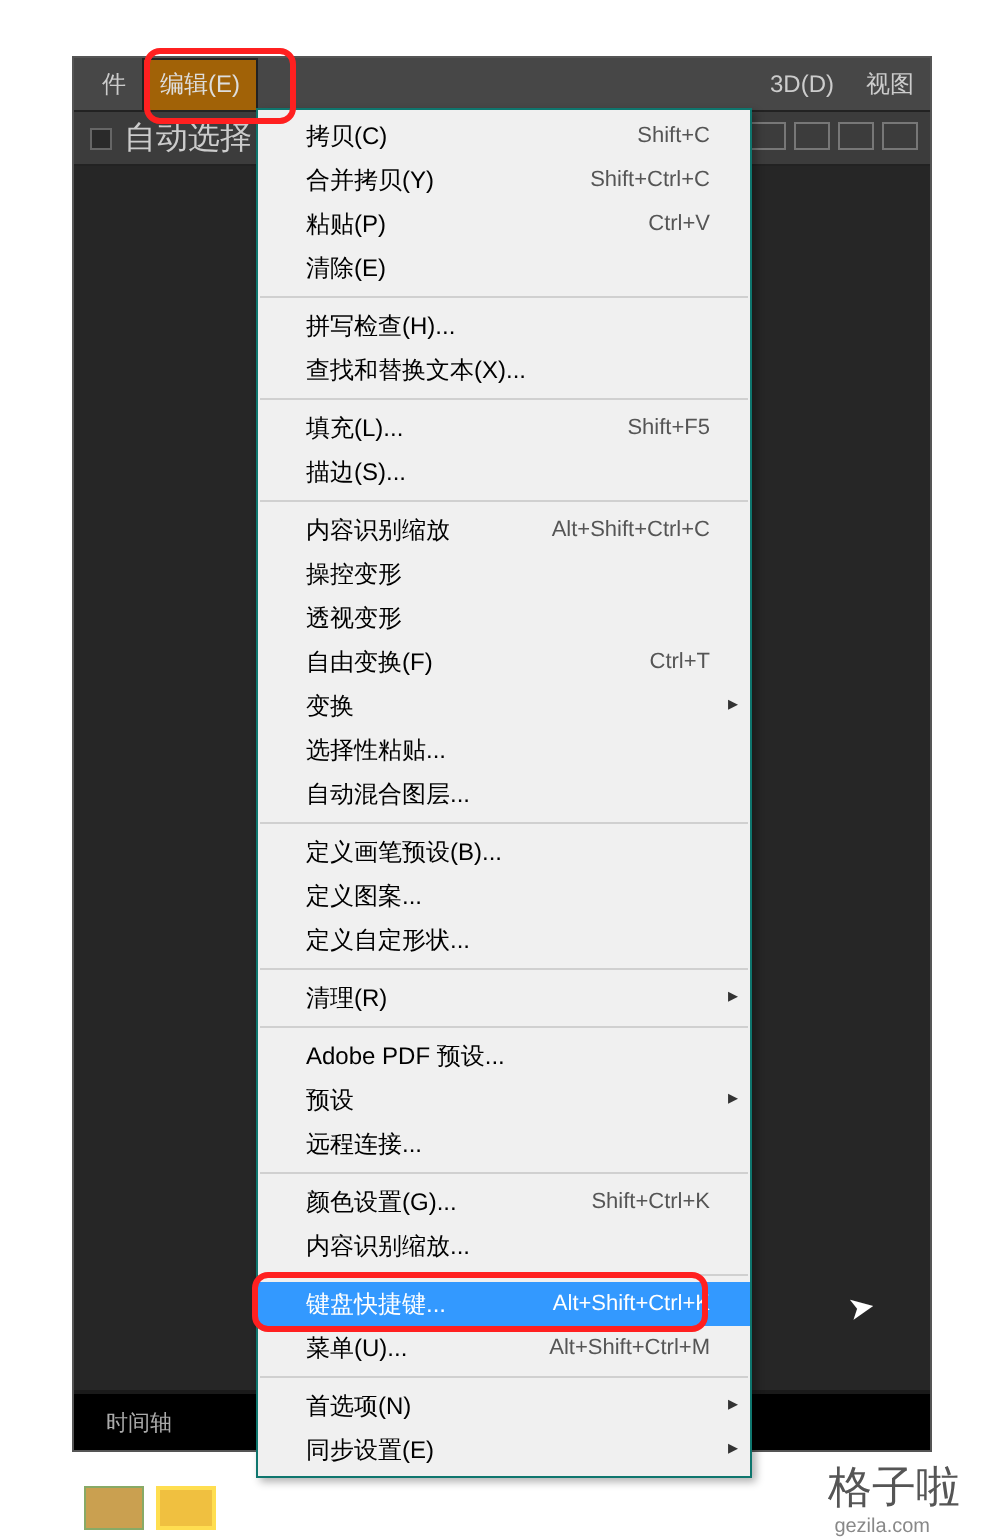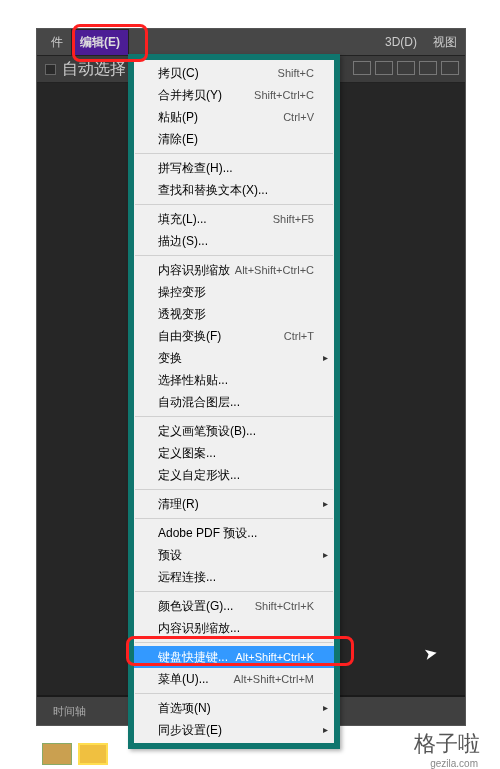--- a/index.html
+++ b/index.html
@@ -1,50 +1,50 @@
 <!DOCTYPE html>
 <html><head>
 <meta charset="utf-8">
 <style>
   *{margin:0;padding:0;box-sizing:border-box;}
   body{width:500px;height:769px;background:#fff;font-family:"Microsoft YaHei",Arial,sans-serif;font-size:12px;position:relative;overflow:hidden;}
   .app-frame{position:absolute;left:36px;top:28px;width:430px;height:698px;background:#1a1a1a;border:1px solid #555;}
   .menubar{height:26px;background:#474747;display:flex;align-items:center;color:#ccc;font-size:12px;padding-left:6px;}
   .menubar .m{padding:4px 8px;}
-  .edit-btn{background:#4c1d95;border:1px solid #222;padding:3px 8px;color:#ddd;font-weight:bold;}
+  .edit-btn{background:#a16207;border:1px solid #222;padding:3px 8px;color:#ddd;}
   .toolbar{height:28px;background:#3c3c3c;border-top:1px solid #222;border-bottom:1px solid #222;display:flex;align-items:center;padding-left:8px;color:#ccc;font-size:16px;gap:6px;}
   .checkbox{width:11px;height:11px;background:#2a2a2a;border:1px solid #666;display:inline-block;}
   .canvas{position:absolute;left:0;top:54px;right:0;bottom:30px;background:#262626;}
-  .tabstrip{position:absolute;left:0;bottom:0;right:0;height:28px;background:#404040;display:flex;align-items:center;padding-left:6px;color:#aaa;font-size:11px;}
+  .tabstrip{position:absolute;left:0;bottom:0;right:0;height:28px;background:#000000;display:flex;align-items:center;padding-left:6px;color:#aaa;font-size:11px;}
   .tab{padding:4px 10px;}
   .thumbs{position:absolute;left:42px;bottom:4px;display:flex;gap:6px;}
   .thumb{width:30px;height:22px;background:#caa050;border:1px solid #8a6;}
   .thumb.y{background:#f0c040;border:2px solid #ffde50;}
   .align-icons{position:absolute;right:6px;top:32px;display:flex;gap:4px;}
   .ai{width:18px;height:14px;border:1px solid #777;}
 
   
-  .menu{position:absolute;left:128px;top:54px;width:212px;background:#f0f0f0;border:6px solid #0f766e;box-shadow:2px 2px 4px rgba(0,0,0,.3);font-size:12px;color:#000;padding:2px 0;}
+  .menu{position:absolute;left:128px;top:54px;width:248px;background:#f0f0f0;border:1px solid #0f766e;box-shadow:2px 2px 4px rgba(0,0,0,.3);font-size:12px;color:#000;padding:2px 0;}
   .sep{height:1px;background:#d0d0d0;margin:3px 1px;}
   .mi{display:flex;justify-content:space-between;align-items:center;padding:3px 20px 3px 24px;position:relative;line-height:16px;}
   .mi.sub::after{content:"▸";position:absolute;right:6px;font-size:10px;color:#333;}
   .mi.sel{background:#3399ff;color:#fff;}
   .sc{color:#555;font-size:11px;}
   .mi.sel .sc{color:#fff;}
 
   
   .hl{position:absolute;border:3px solid #ff2020;border-radius:8px;pointer-events:none;}
   .hl1{left:72px;top:24px;width:76px;height:38px;}
   .hl2{left:126px;top:636px;width:228px;height:30px;}
 
   
   .cursor{position:absolute;left:424px;top:644px;color:#fff;font-size:16px;transform:rotate(-10deg);}
 
   .watermark{position:absolute;right:20px;bottom:10px;font-size:22px;color:#555;font-family:"Microsoft YaHei";}
-  .watermark-url{position:absolute;right:22px;bottom:0;font-size:10px;color:#888;margin-top:28px;}
+  .watermark-url{position:absolute;right:35px;bottom:0;font-size:10px;color:#888;margin-top:28px;}
 </style>
 </head>
 <body>
 
 <div class="app-frame">
 
   <div class="menubar">
     <span class="m">件</span>
     <span class="m edit-btn">编辑(E)</span>
     <span style="flex:1"></span>

